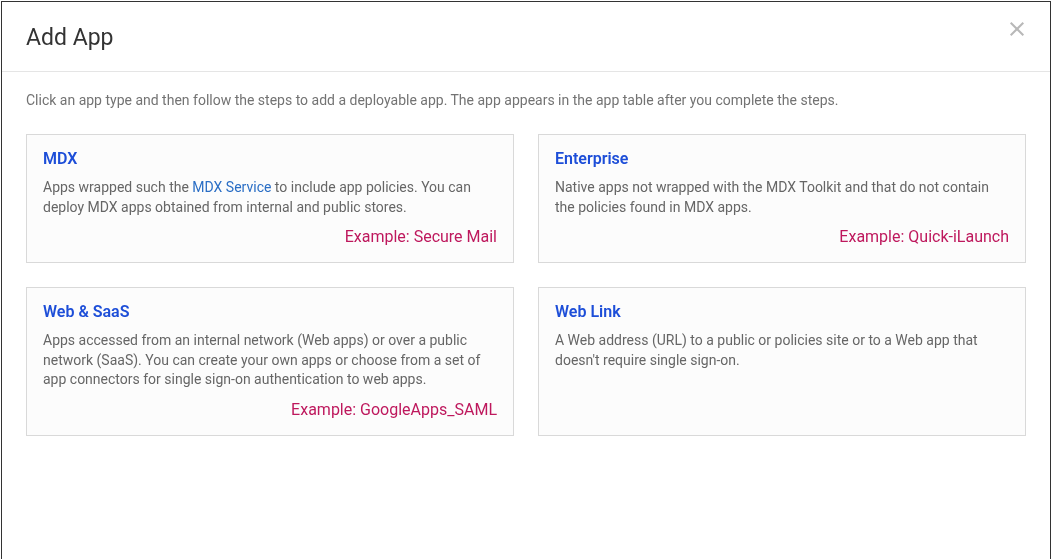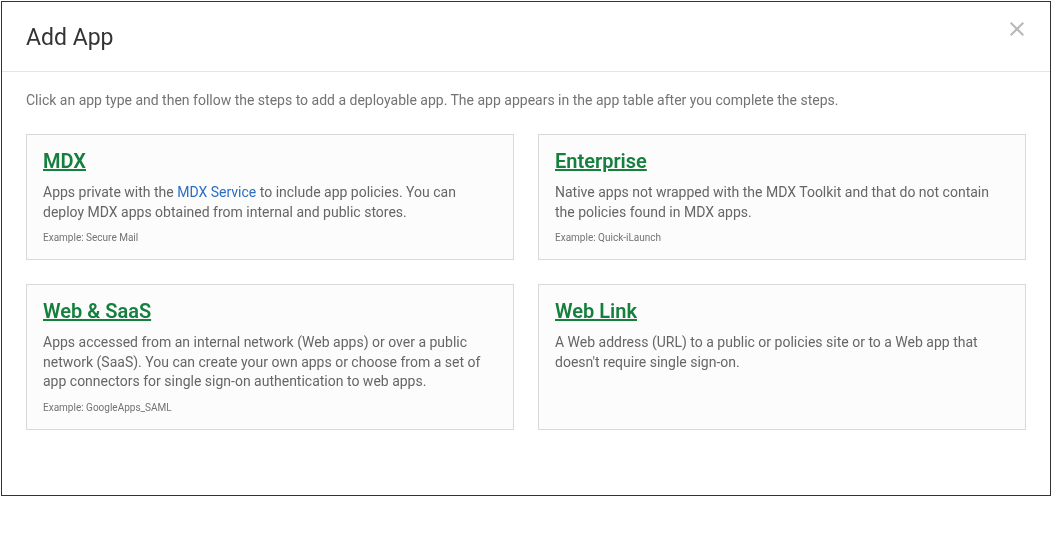--- a/index.html
+++ b/index.html
@@ -10,21 +10,21 @@
     body {
       font-family: -apple-system, BlinkMacSystemFont, "Segoe UI", Roboto, Helvetica, Arial, sans-serif;
       background: #fff;
       width: 1052px;
       height: 559px;
       overflow: hidden;
     }
     .dialog {
       border: 1px solid #333;
       width: 1050px;
-      height: 495px;
+      height: 559px;
       margin: 1px;
       background: #fff;
     }
     .header {
       display: flex;
       justify-content: space-between;
       align-items: flex-start;
       padding: 22px 24px 20px 24px;
       border-bottom: 1px solid #e5e5e5;
     }
@@ -60,35 +60,35 @@
       grid-template-columns: repeat(2, 488px);
       gap: 24px;
     }
     .card {
       border: 1px solid #d9d9d9;
       background: #fcfcfc;
       padding: 14px 16px 16px 16px;
       cursor: pointer;
     }
     .card-title {
-      font-size: 20px;
+      font-size: 16px;
       font-weight: 600;
-      color: #15803d;
+      color: #1d4ed8;
       margin-bottom: 10px;
-      text-decoration: underline;
     }
     .card-desc {
       font-size: 14px;
       color: #666;
       line-height: 1.4;
       margin-bottom: 10px;
     }
     .card-example {
-      font-size: 10px;
-      color: #737373;
+      font-size: 16px;
+      color: #be185d;
+      text-align: right;
     }
     .link {
       color: #2a6ec5;
       text-decoration: none;
     }
   </style>
 </head>
 <body>
 
 <div class="dialog">
@@ -103,21 +103,21 @@
   </div>
 
   <div class="body">
     <div class="instructions">Click an app type and then follow the steps to add a deployable app. The app appears in the app table after you complete the steps.</div>
 
     <div class="cards">
 
       <div class="card">
         <div class="card-title">MDX</div>
         <div class="card-desc">
-          <span>Apps private with the </span><a href="#" class="link">MDX Service</a><span> to include app policies. You can deploy MDX apps obtained from internal and public stores.</span>
+          <span>Apps wrapped such the </span><a href="#" class="link">MDX Service</a><span> to include app policies. You can deploy MDX apps obtained from internal and public stores.</span>
         </div>
         <div class="card-example">Example: Secure Mail</div>
       </div>
 
 
       <div class="card">
         <div class="card-title">Enterprise</div>
         <div class="card-desc">Native apps not wrapped with the MDX Toolkit and that do not contain the policies found in MDX apps.</div>
         <div class="card-example">Example: Quick-iLaunch</div>
       </div>

